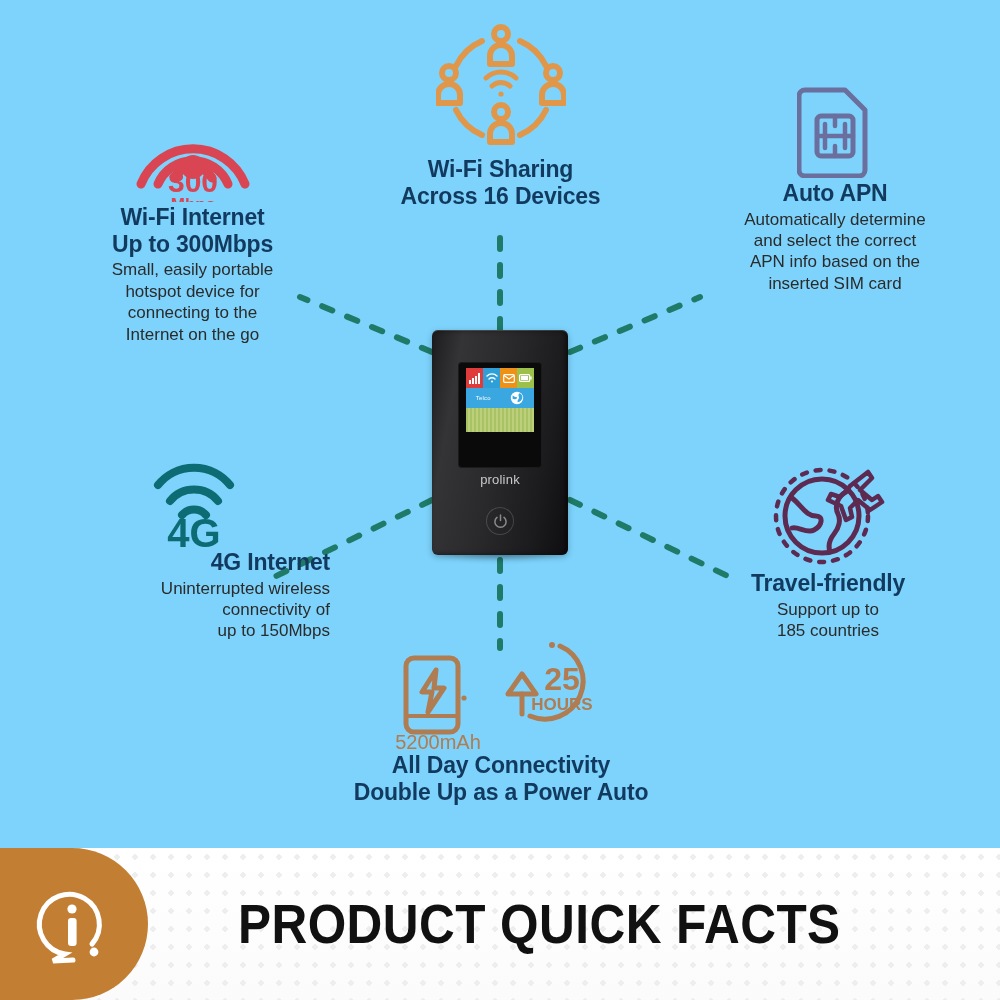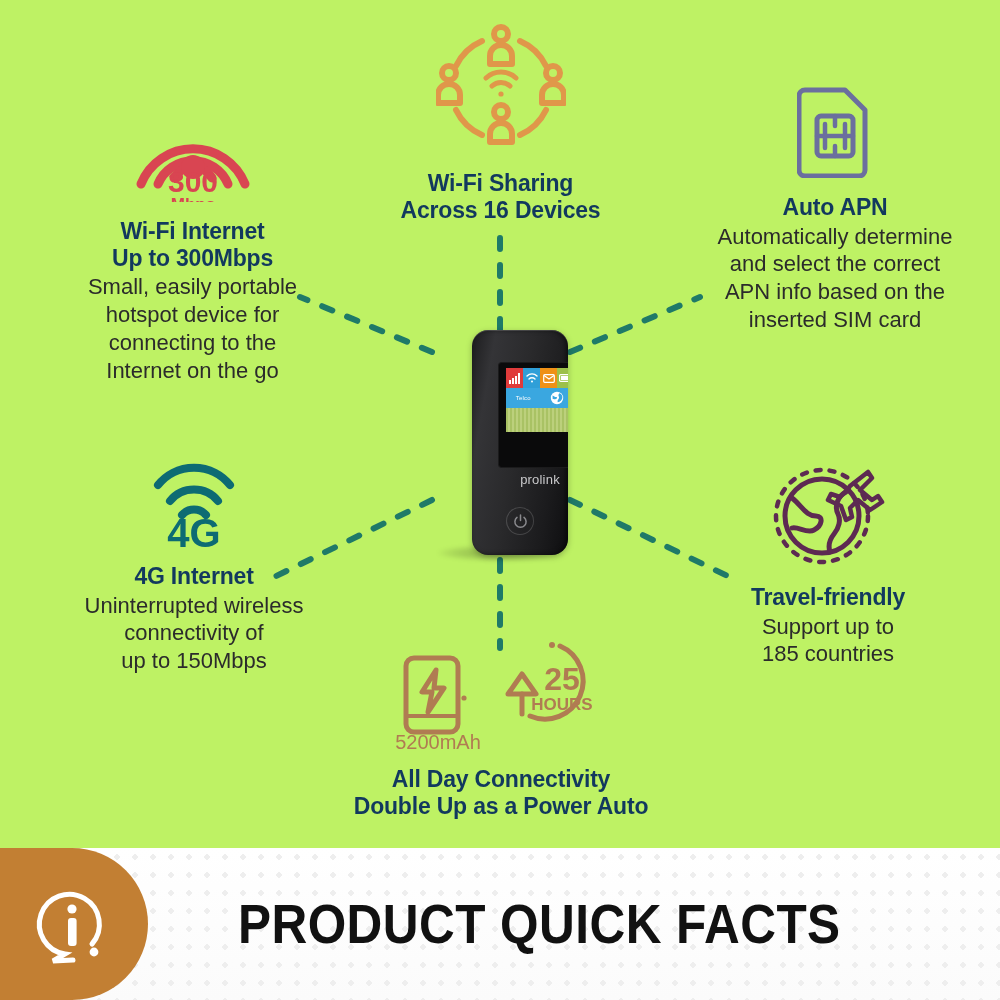--- a/index.html
+++ b/index.html
@@ -12,21 +12,21 @@
     height: 1000px;
     font-family: "Liberation Sans", sans-serif;
     overflow: hidden;
     position: relative;
   }
 
   #stage {
     position: relative;
     width: 1000px;
     height: 1000px;
-    background: #bef264;
+    background: #7dd3fc;
   }
 
   
   #connectors {
     position: absolute;
     left: 0; top: 0;
     width: 1000px; height: 1000px;
     pointer-events: none;
   }
 
@@ -41,35 +41,35 @@
     align-items: flex-end;
     justify-content: center;
     margin: 0 auto;
   }
   .feat-title {
     color: #12395e;
     font-weight: bold;
     font-size: 23px;
     line-height: 1.16;
     letter-spacing: -0.2px;
-    margin: 16px 0 2px 0;
+    margin: 2px 0 2px 0;
     white-space: pre-line;
   }
   .feat-body {
     color: #2b2b2b;
-    font-size: 22px;
+    font-size: 17px;
     line-height: 1.26;
     white-space: pre-line;
   }
 
   
   #feature-hotspot      { left: 40px;  top: 92px;  width: 305px; }
   #feature-sharing      { left: 358px; top: 22px;  width: 285px; }
   #feature-autoapn      { left: 690px; top: 82px;  width: 290px; }
-  #feature-4g           { left: 58px;  top: 455px; width: 272px; }
+  #feature-4g           { left: 58px;  top: 455px; width: 272px; text-align: right; }
   #feature-travel       { left: 692px; top: 460px; width: 272px; text-align: center; }
   #feature-powerbank    { left: 330px; top: 638px; width: 342px; }
 
   
   #device-area {
     position: absolute;
     left: 432px;
     top: 330px;
     width: 136px;
     height: 225px;
@@ -80,28 +80,27 @@
     bottom: -6px;
     width: 124px;
     height: 16px;
     border-radius: 50%;
     background: radial-gradient(ellipse at center, rgba(0,0,0,0.30) 0%, rgba(0,0,0,0.10) 55%, rgba(0,0,0,0) 75%);
     filter: blur(2px);
   }
   #device-body {
     position: absolute;
     inset: 0;
-    border-radius: 16px;
+    border-radius: 6px;
     background:
       linear-gradient(100deg, #1c1c1e 0%, #343437 18%, #2a2a2c 46%, #1b1b1d 78%, #0e0e10 100%);
     box-shadow: inset 0 1px 0 rgba(255,255,255,0.16),
                 inset -2px 0 5px rgba(0,0,0,0.55),
                 0 2px 6px rgba(0,0,0,0.25);
     overflow: hidden;
-    margin-left: 40px;
   }
   #device-bezel {
     position: absolute;
     left: 26px;
     top: 32px;
     width: 84px;
     height: 106px;
     background: #0a0a0b;
     border-radius: 4px;
     box-shadow: inset 0 0 0 1px rgba(255,255,255,0.07);

